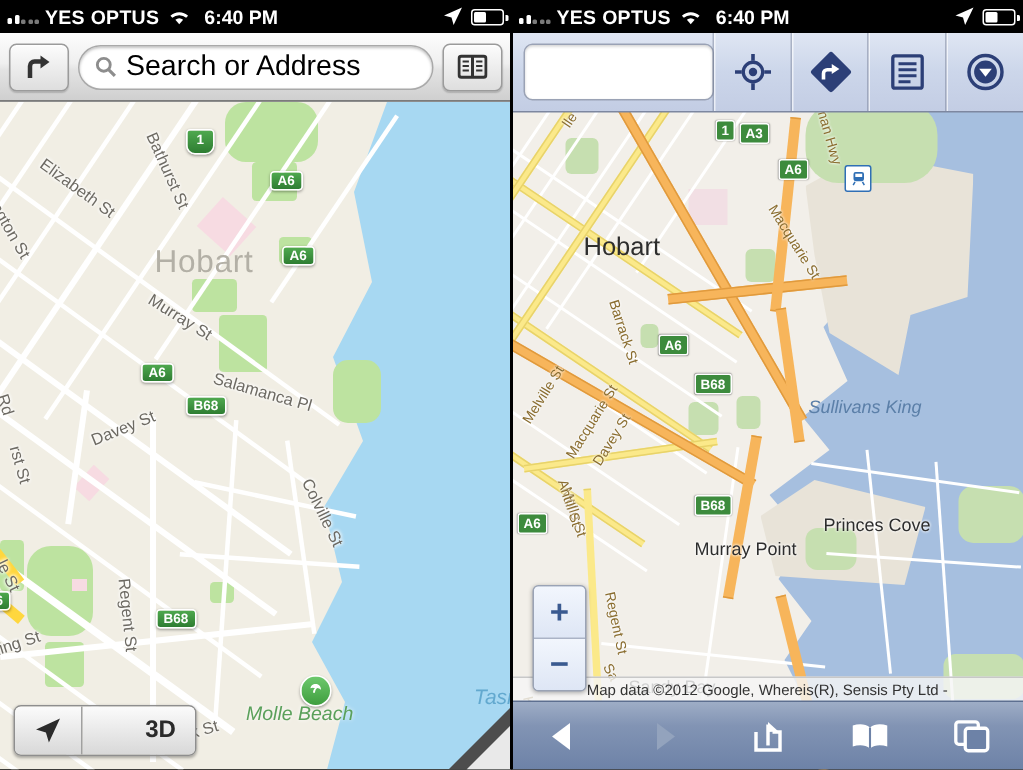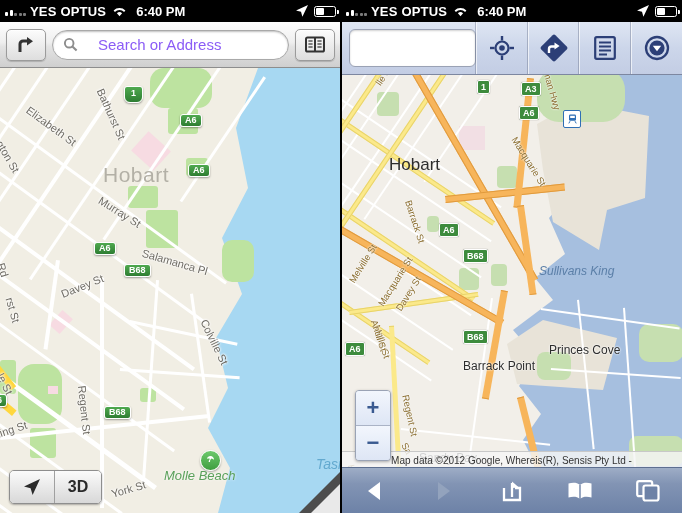--- a/index.html
+++ b/index.html
@@ -29,21 +29,21 @@
 
   
   .ios-toolbar{position:relative;height:46px;z-index:30;
       background:linear-gradient(180deg,#fdfdfd 0%,#efefef 45%,#e3e3e3 55%,#cfcfcf 100%);
       border-bottom:1px solid #8d8d8d;display:flex;align-items:center;padding:0 6px;box-sizing:border-box;gap:6px;}
   .ios-btn{width:38px;height:30px;border-radius:5px;border:1px solid #9b9b9b;
       background:linear-gradient(180deg,#fcfcfc,#dedede);display:flex;align-items:center;justify-content:center;
       box-shadow:0 1px 0 rgba(255,255,255,.8) inset,0 1px 1px rgba(0,0,0,.18);}
   .ios-search{flex:1;height:30px;border-radius:15px;background:#fff;border:1px solid #a9a9a9;
       box-shadow:0 1px 2px rgba(0,0,0,.25) inset;display:flex;align-items:center;padding:0 10px;box-sizing:border-box;}
-  .ios-search .ph{color:#8b5cf6;font-size:15px;margin-left:20px;}
+  .ios-search .ph{color:#000000;font-size:19px;margin-left:6px;}
 
   .map{position:absolute;left:0;top:68px;width:341px;height:445px;overflow:hidden;}
   .apple-map{background:#f1eee4;}
   .water-a{position:absolute;background:#a7d8f2;}
 
   .road{position:absolute;background:#fff;transform-origin:0 0;}
   .roadY{position:absolute;background:#ffd73e;transform-origin:0 0;}
   .park{position:absolute;background:#bde3a0;border-radius:3px;}
   .pink{position:absolute;background:#f7dbe2;}
 
@@ -55,21 +55,21 @@
   .citylbl{position:absolute;color:#b3b0a6;font-size:21px;white-space:nowrap;letter-spacing:.5px;}
   .sealbl{position:absolute;color:#63a9cf;font-size:14px;font-style:italic;white-space:nowrap;}
   .beachlbl{position:absolute;color:#5aa05a;font-size:13px;font-style:italic;white-space:nowrap;text-shadow:0 0 3px #fff;}
   .poi{position:absolute;width:19px;height:19px;border-radius:50%;background:linear-gradient(180deg,#6dc96d,#3f9e3f);
       border:1.5px solid #fff;box-shadow:0 1px 2px rgba(0,0,0,.35);display:flex;align-items:center;justify-content:center;}
 
   .locbar{position:absolute;left:9px;bottom:9px;height:32px;display:flex;border-radius:5px;overflow:hidden;
       border:1px solid #8e8e8e;box-shadow:0 1px 2px rgba(0,0,0,.3);z-index:35;}
   .locbar div{background:linear-gradient(180deg,#fbfbfb,#d8d8d8);display:flex;align-items:center;justify-content:center;}
   .locbar .a{width:44px;}
-  .locbar .b{width:46px;border-left:1px solid #a0a0a0;font-weight:bold;font-size:16px;color:#2a2a2a;}
+  .locbar .b{width:46px;border-left:1px solid #a0a0a0;font-weight:bold;font-size:16px;color:#2a2a2a;padding-left:29px;}
   .curl{position:absolute;right:0;bottom:0;width:0;height:0;z-index:36;
       border-left:42px solid transparent;border-bottom:42px solid #4d4d4d;}
   .curl2{position:absolute;right:0;bottom:0;width:0;height:0;z-index:37;
       border-left:30px solid transparent;border-bottom:30px solid #e9e9e9;}
 
   
   .saf-toolbar{position:relative;height:52px;z-index:30;display:flex;align-items:center;
       background:linear-gradient(180deg,#dfe6f3 0%,#ccd6ea 50%,#c3cde4 100%);
       border-bottom:1px solid #7d87a0;}
   .saf-url{width:125px;height:36px;margin-left:8px;background:#fff;border:1px solid #9aa2b5;border-radius:6px;
@@ -373,41 +373,41 @@
 
       <div class="groadO" style="left:72px;top:-6px;width:250px;height:7px;transform:rotate(60deg);"></div>
       <div class="groadO" style="left:-10px;top:152px;width:200px;height:7px;transform:rotate(30deg);"></div>
       <div class="groadO" style="left:104px;top:128px;width:120px;height:7px;transform:rotate(-6deg);"></div>
       <div class="groadO" style="left:186px;top:10px;width:7px;height:130px;transform:rotate(6deg);"></div>
       <div class="groadO" style="left:176px;top:138px;width:7px;height:90px;transform:rotate(-8deg);"></div>
       <div class="groadO" style="left:160px;top:222px;width:7px;height:110px;transform:rotate(10deg);"></div>
       <div class="groadO" style="left:176px;top:330px;width:7px;height:120px;transform:rotate(-14deg);"></div>
 
       <div class="gcity" style="left:48px;top:87px;">Hobart</div>
-      <div class="gplace" style="left:122px;top:291px;">Barrack Point</div>
+      <div class="gplace" style="left:122px;top:291px;">Murray Point</div>
       <div class="gplace" style="left:78px;top:383px;">Sandy Bay</div>
       <div class="gplace" style="left:208px;top:275px;">Princes Cove</div>
       <div class="gwater" style="left:198px;top:196px;"><span>Sullivans King</span></div>
       <div class="gwater" style="left:188px;top:430px;">Sandy Bay</div>
 
       <div class="gstr" style="left:160px;top:88px;transform:rotate(58deg);">Macquarie St</div>
       <div class="gstr" style="left:26px;top:208px;transform:rotate(-58deg);">Macquarie St</div>
       <div class="gstr" style="left:48px;top:220px;transform:rotate(-58deg);">Davey St</div>
       <div class="gstr" style="left:52px;top:148px;transform:rotate(72deg);">Barrack St</div>
       <div class="gstr" style="left:24px;top:268px;transform:rotate(72deg);">Molle St</div>
       <div class="gstr" style="left:0px;top:190px;transform:rotate(-58deg);">Melville St</div>
       <div class="gstr" style="left:22px;top:262px;transform:rotate(72deg);">Antill St</div>
       <div class="gstr" style="left:48px;top:342px;transform:rotate(78deg);">Regent St</div>
       <div class="gstr" style="left:182px;top:10px;transform:rotate(74deg);">Tasman Hwy</div>
       <div class="gstr" style="left:32px;top:2px;transform:rotate(-56deg);">lle St</div>
       <div class="gstr" style="left:-2px;top:406px;transform:rotate(78deg);">King St</div>
       <div class="gstr" style="left:60px;top:375px;transform:rotate(62deg);">Sa</div>
 
       <div class="gshield" style="left:136px;top:12px;">1</div>
-      <div class="gshield" style="left:180px;top:14px;">A3</div>
+      <div class="gshield" style="left:152px;top:14px;">A3</div>
       <div class="gshield" style="left:178px;top:38px;">A6</div>
       <div class="gshield" style="left:98px;top:155px;">A6</div>
       <div class="gshield" style="left:122px;top:181px;">B68</div>
       <div class="gshield" style="left:4px;top:274px;">A6</div>
       <div class="gshield" style="left:122px;top:262px;">B68</div>
 
       <div class="gtrain" style="left:222px;top:42px;">
         <svg width="9" height="10" viewBox="0 0 9 10">
           <rect x="1" y="0.6" width="7" height="6.2" rx="1.4" fill="#2f6fb5"></rect>
             <rect x="2.2" y="1.8" width="4.6" height="2.2" fill="#fff"></rect>

